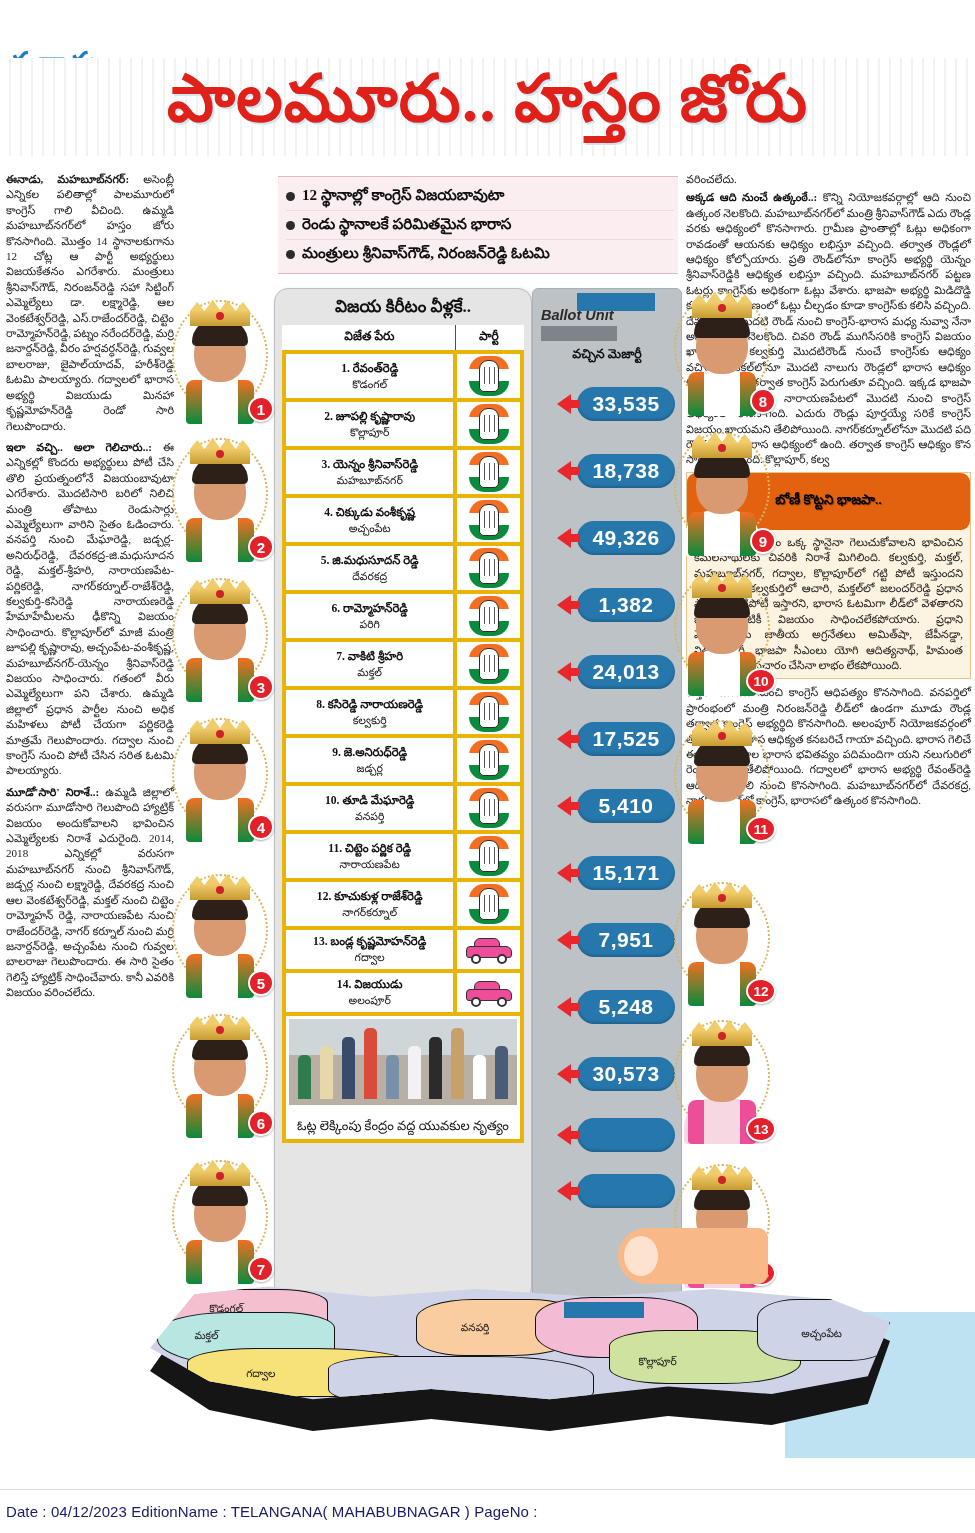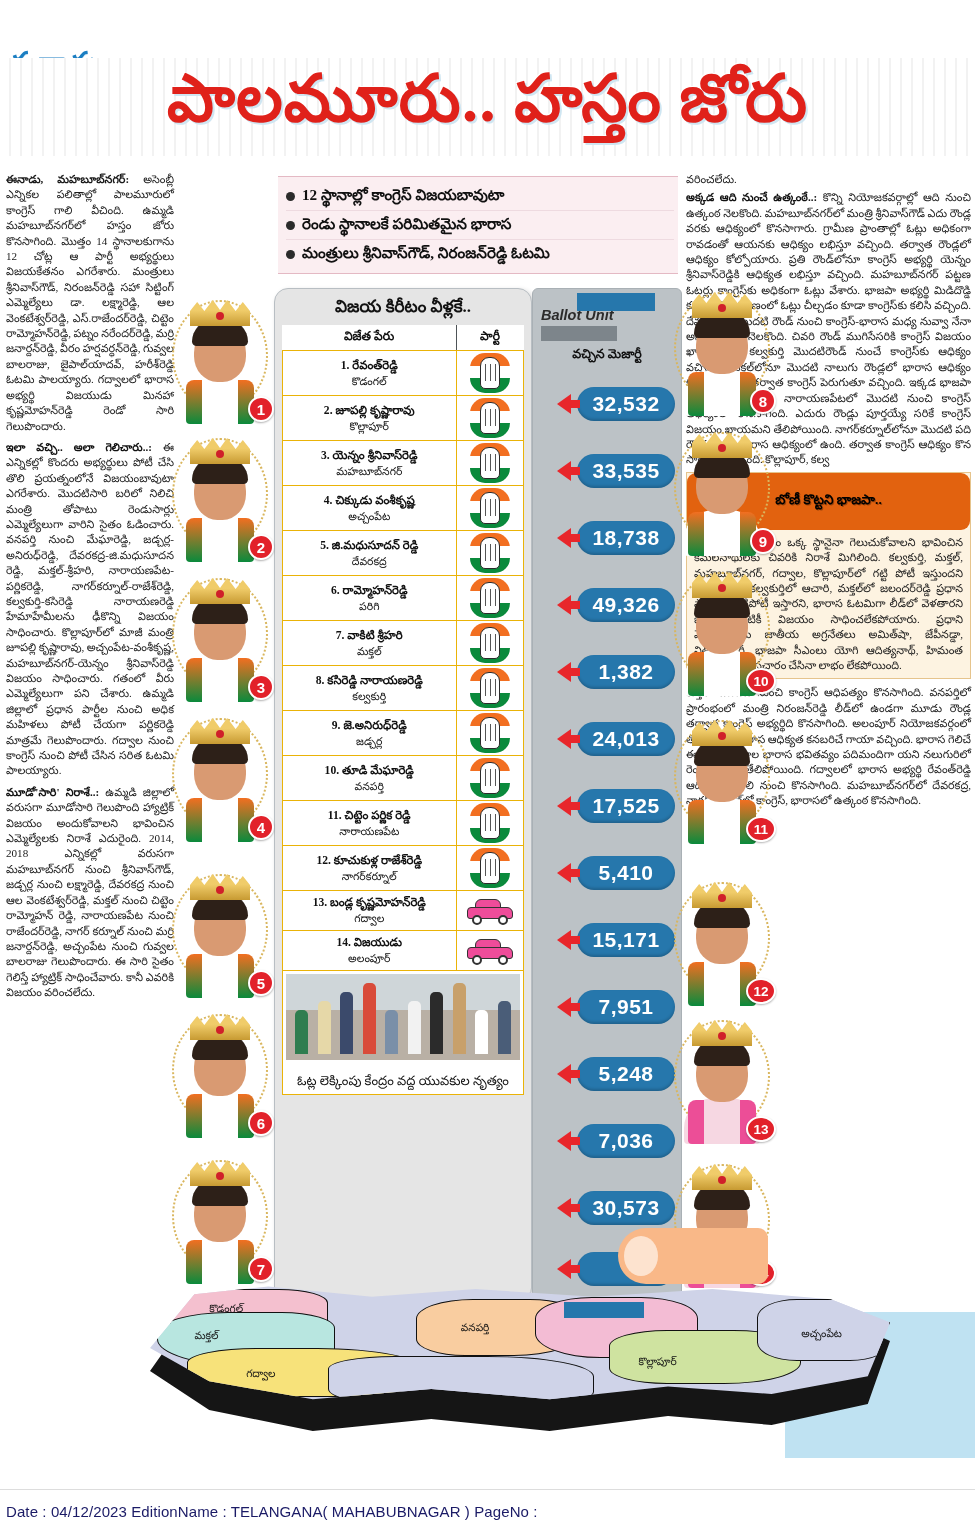--- a/index.html
+++ b/index.html
@@ -80,21 +80,21 @@
     box-shadow: 2px 2px 5px rgba(0,0,0,.18);
     padding: 8px 7px 10px 7px;
   }
   .evm-title {
     font-family: "Liberation Serif", serif;
     font-size: 17px; font-weight: bold; color: #111;
     text-align: center; margin-bottom: 5px;
   }
   .evm-table { width: 100%; border-collapse: collapse; background:#fff; }
   .evm-table th, .evm-table td {
-    border: 1px solid #eab308; background:#fff;
+    border: 4px solid #eab308; background:#fff;
   }
   .evm-head th {
     font-family: "Liberation Serif", serif;
     font-size: 12.2px; font-weight: bold; color:#111;
     padding: 4px 0; text-align:center; border-top:none;
     border-left:none; border-right:none;
   }
   .evm-head th.c1 { border-right:1px solid #4e5357; }
   .c-name { width: 72%; text-align:center; padding: 5px 3px; }
   .c-sym  { width: 28%; text-align:center; padding: 2px; }
@@ -635,24 +635,20 @@
 </div>
 
 <div class="maj-strip">
   <div class="blue-chip-top"></div>
   <div class="ballot-label">Ballot Unit</div>
   <div class="grey-chip"></div>
   <div class="maj-head">వచ్చిన మెజార్టీ</div>
   <div id="maj-body" style="margin-top:6px">
       <div class="maj-row" style="height: 67px;">
         <div class="arrow-l"></div>
-        <div class="maj-pill">32,532</div>
-      </div>
-      <div class="maj-row" style="height: 67px;">
-        <div class="arrow-l"></div>
         <div class="maj-pill">33,535</div>
       </div>
       <div class="maj-row" style="height: 67px;">
         <div class="arrow-l"></div>
         <div class="maj-pill">18,738</div>
       </div>
       <div class="maj-row" style="height: 67px;">
         <div class="arrow-l"></div>
         <div class="maj-pill">49,326</div>
       </div>
@@ -676,24 +672,20 @@
         <div class="arrow-l"></div>
         <div class="maj-pill">15,171</div>
       </div>
       <div class="maj-row" style="height: 67px;">
         <div class="arrow-l"></div>
         <div class="maj-pill">7,951</div>
       </div>
       <div class="maj-row" style="height: 67px;">
         <div class="arrow-l"></div>
         <div class="maj-pill">5,248</div>
-      </div>
-      <div class="maj-row" style="height: 67px;">
-        <div class="arrow-l"></div>
-        <div class="maj-pill">7,036</div>
       </div>
       <div class="maj-row" style="height: 67px;">
         <div class="arrow-l"></div>
         <div class="maj-pill">30,573</div>
       </div>
       <div class="maj-row" style="height: 56px;">
         <div class="arrow-l"></div>
         <div class="maj-pill blank"></div>
       </div>
       <div class="maj-row" style="height: 56px;">

